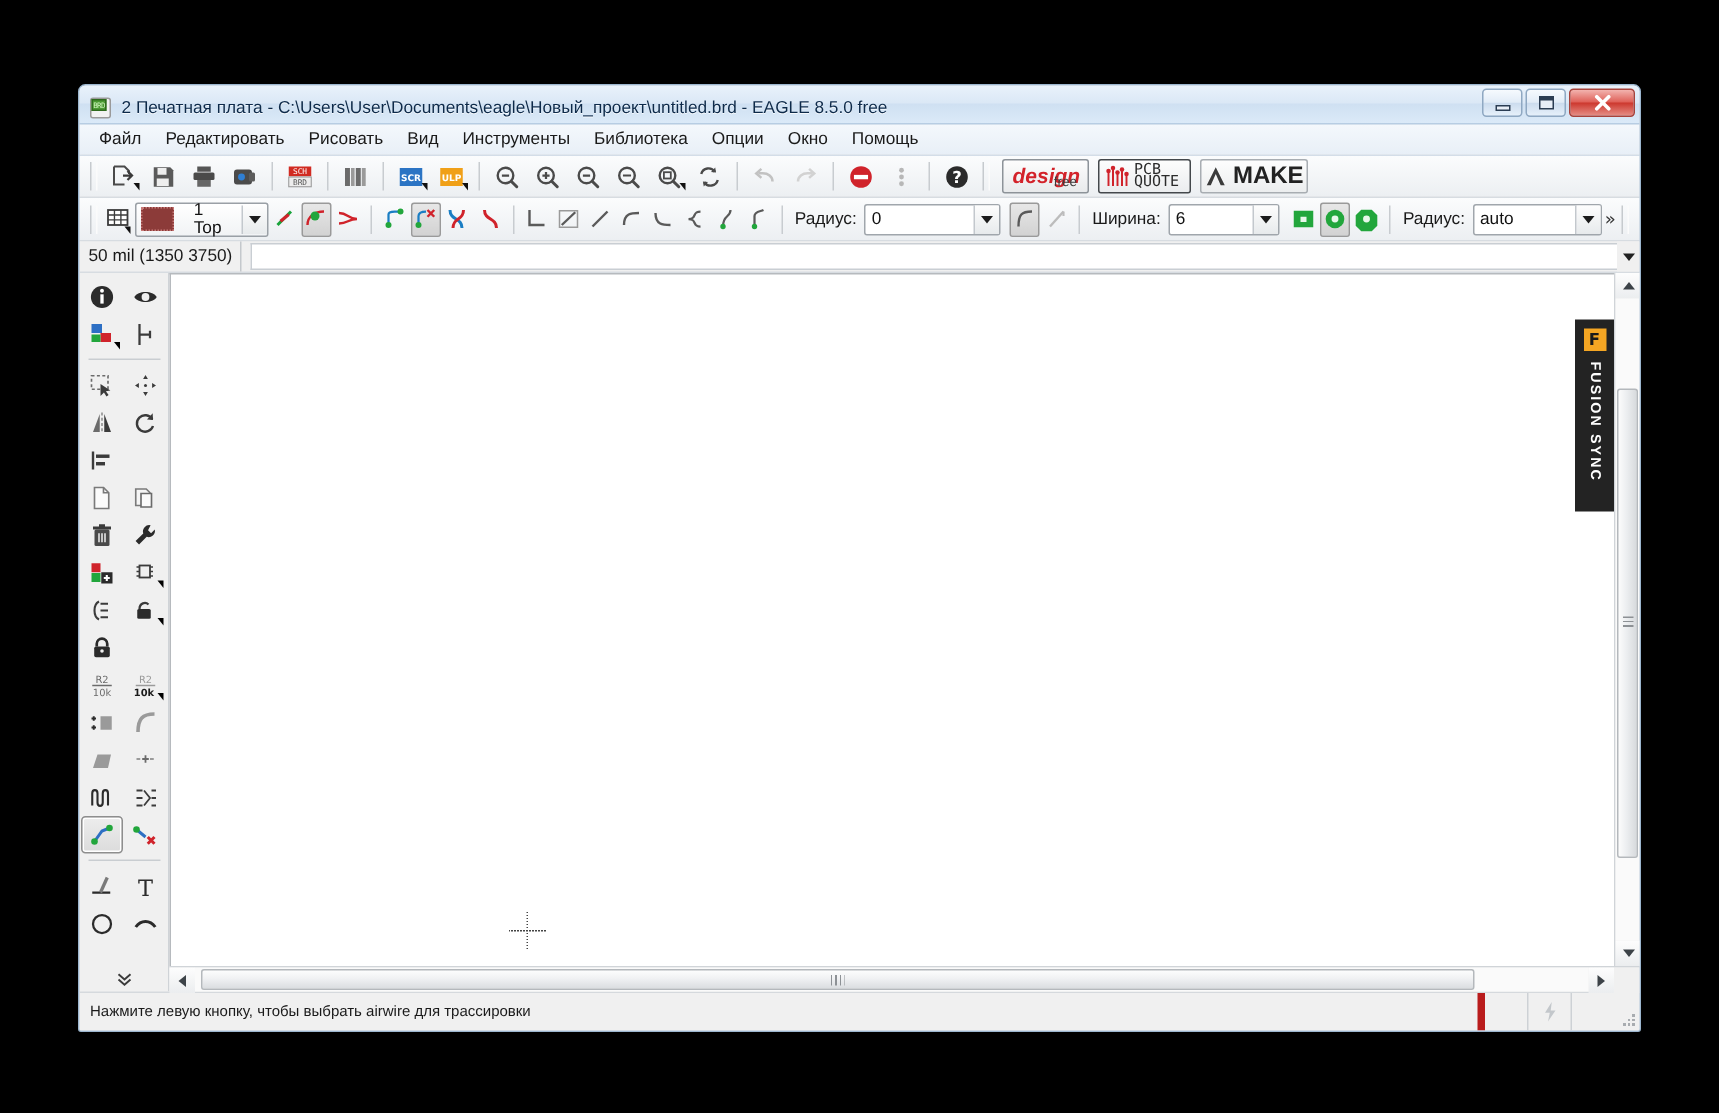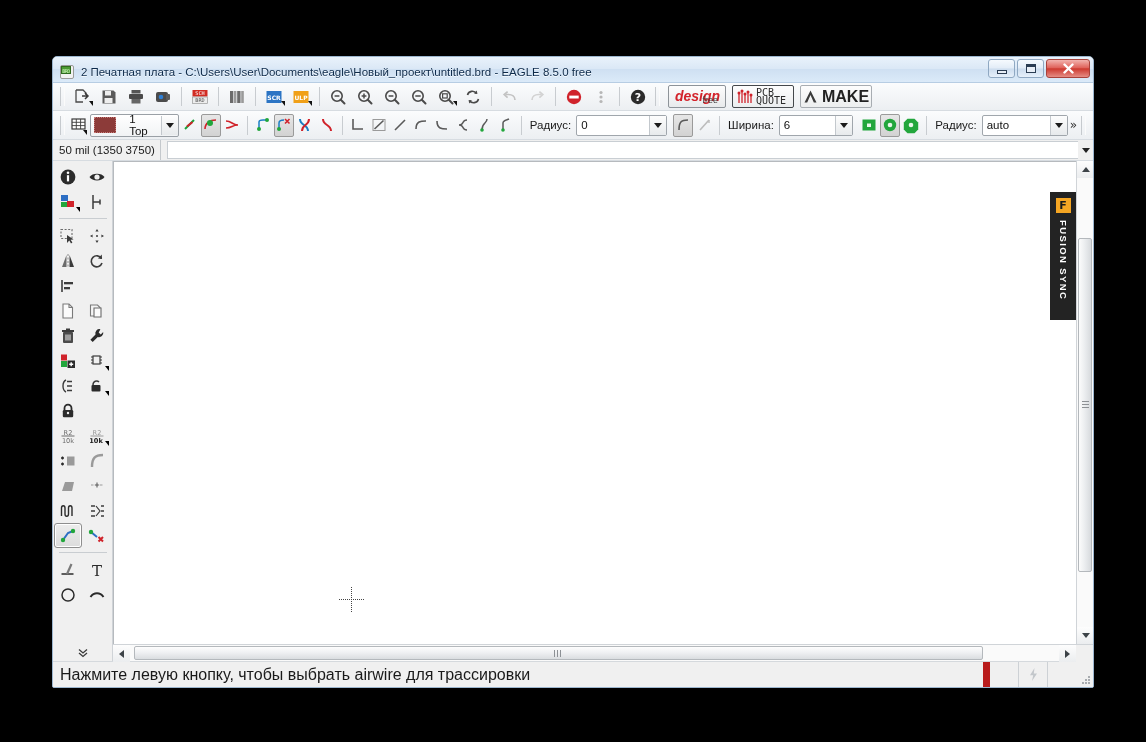--- a/index.html
+++ b/index.html
@@ -229,21 +229,21 @@
   .gripdots.h { width:9px; height:7px;
     background-image:repeating-linear-gradient(to right,#8d9195 0 1px,transparent 1px 3px); }
   #corner { width:17px; height:17px; flex:0 0 17px; background:#f0f0f0; }
 
   
   #statusbar {
     flex:0 0 26px; height:26px; background:#f0f0f0;
     border-top:1px solid #d5d9dd; display:flex; align-items:stretch;
   }
   #statusmsg { flex:1; display:flex; align-items:center; padding-left:7px;
-    font-size:16px; color:#1a1a1a; border-right:7px solid #b91c1c; }
+    font-size:10px; color:#1a1a1a; border-right:5px solid #b91c1c; }
   .statcell { width:29px; flex:0 0 29px; border-right:1px solid #cdd1d5;
     display:flex; align-items:center; justify-content:center; }
   .statcell.last { border-right:none; }
   #resizegrip { width:16px; flex:0 0 16px; display:flex; align-items:flex-end;
     justify-content:flex-end; padding:0 2px 2px 0; }
   #resizegrip i { display:block; width:9px; height:9px;
     background-image:
       radial-gradient(circle 1px at 7px 1px,#a8acb0 99%,transparent),
       radial-gradient(circle 1px at 4px 4px,#a8acb0 99%,transparent),
       radial-gradient(circle 1px at 7px 4px,#a8acb0 99%,transparent),
@@ -272,20 +272,31 @@
           <i class="g"></i>
         </span>
       <span class="wbtn close">
         <svg width="13" height="11" viewBox="0 0 13 11">
           <path d="M2.5 1.5 L10.5 9.5 M10.5 1.5 L2.5 9.5" stroke="#fff" stroke-width="2.4" stroke-linecap="round" fill="none"></path>
         </svg>
       </span>
     </span>
   </div>
 
+  <div id="menubar">
+    <span class="mi">Файл</span>
+    <span class="mi">Редактировать</span>
+    <span class="mi">Рисовать</span>
+    <span class="mi">Вид</span>
+    <span class="mi">Инструменты</span>
+    <span class="mi">Библиотека</span>
+    <span class="mi">Опции</span>
+    <span class="mi">Окно</span>
+    <span class="mi">Помощь</span>
+  </div>
 
   <div class="toolbar" id="toolbar1">
     <span class="grip"></span>
 
     <span class="tb-btn">
       <svg class="ic" viewBox="0 0 18 18">
         <path d="M3 2h7l3 3v2" stroke="#4a4a4a" stroke-width="1.3" fill="none"></path>
         <path d="M3 2v12h7" stroke="#4a4a4a" stroke-width="1.3" fill="none"></path>
         <path d="M9 8h6M12 5l3 3-3 3" stroke="#3a3a3a" stroke-width="1.5" fill="none"></path>
       </svg>

